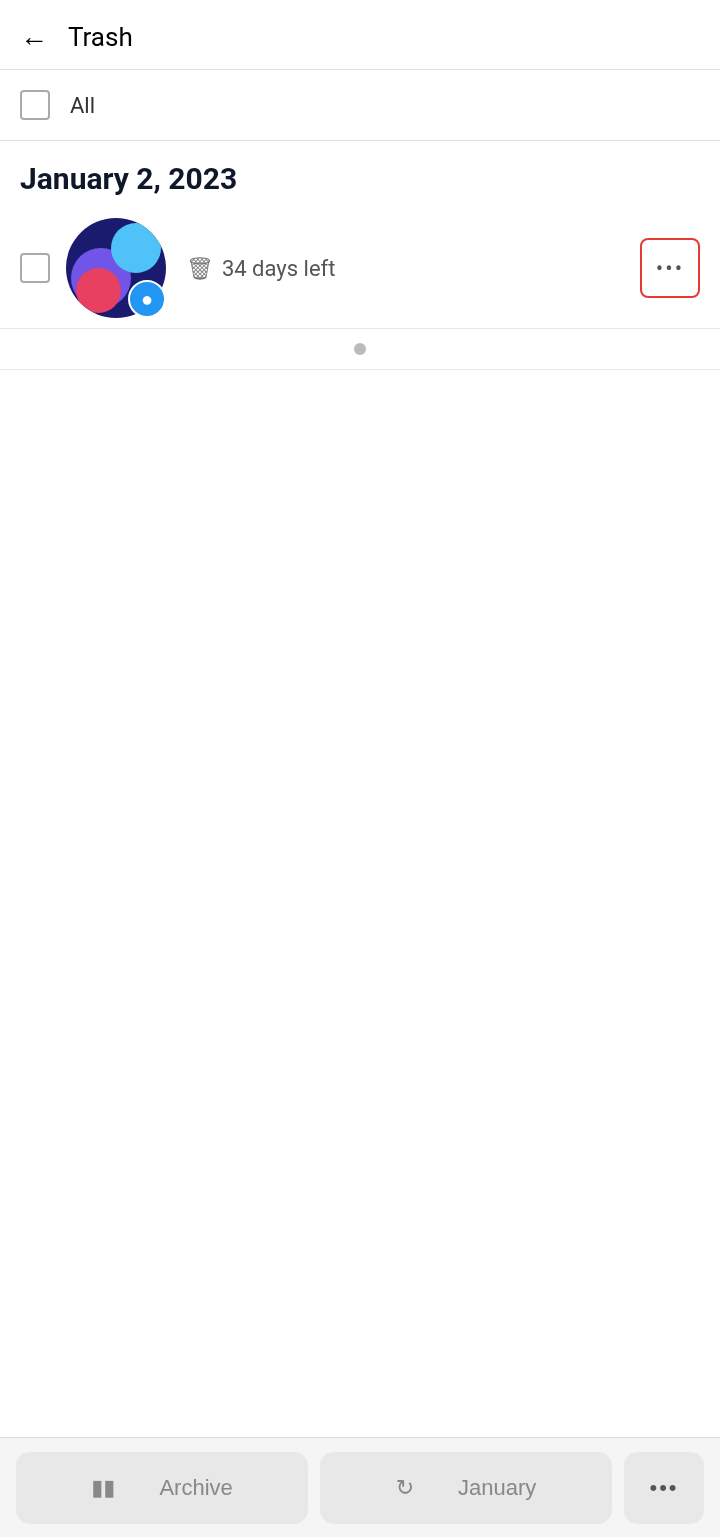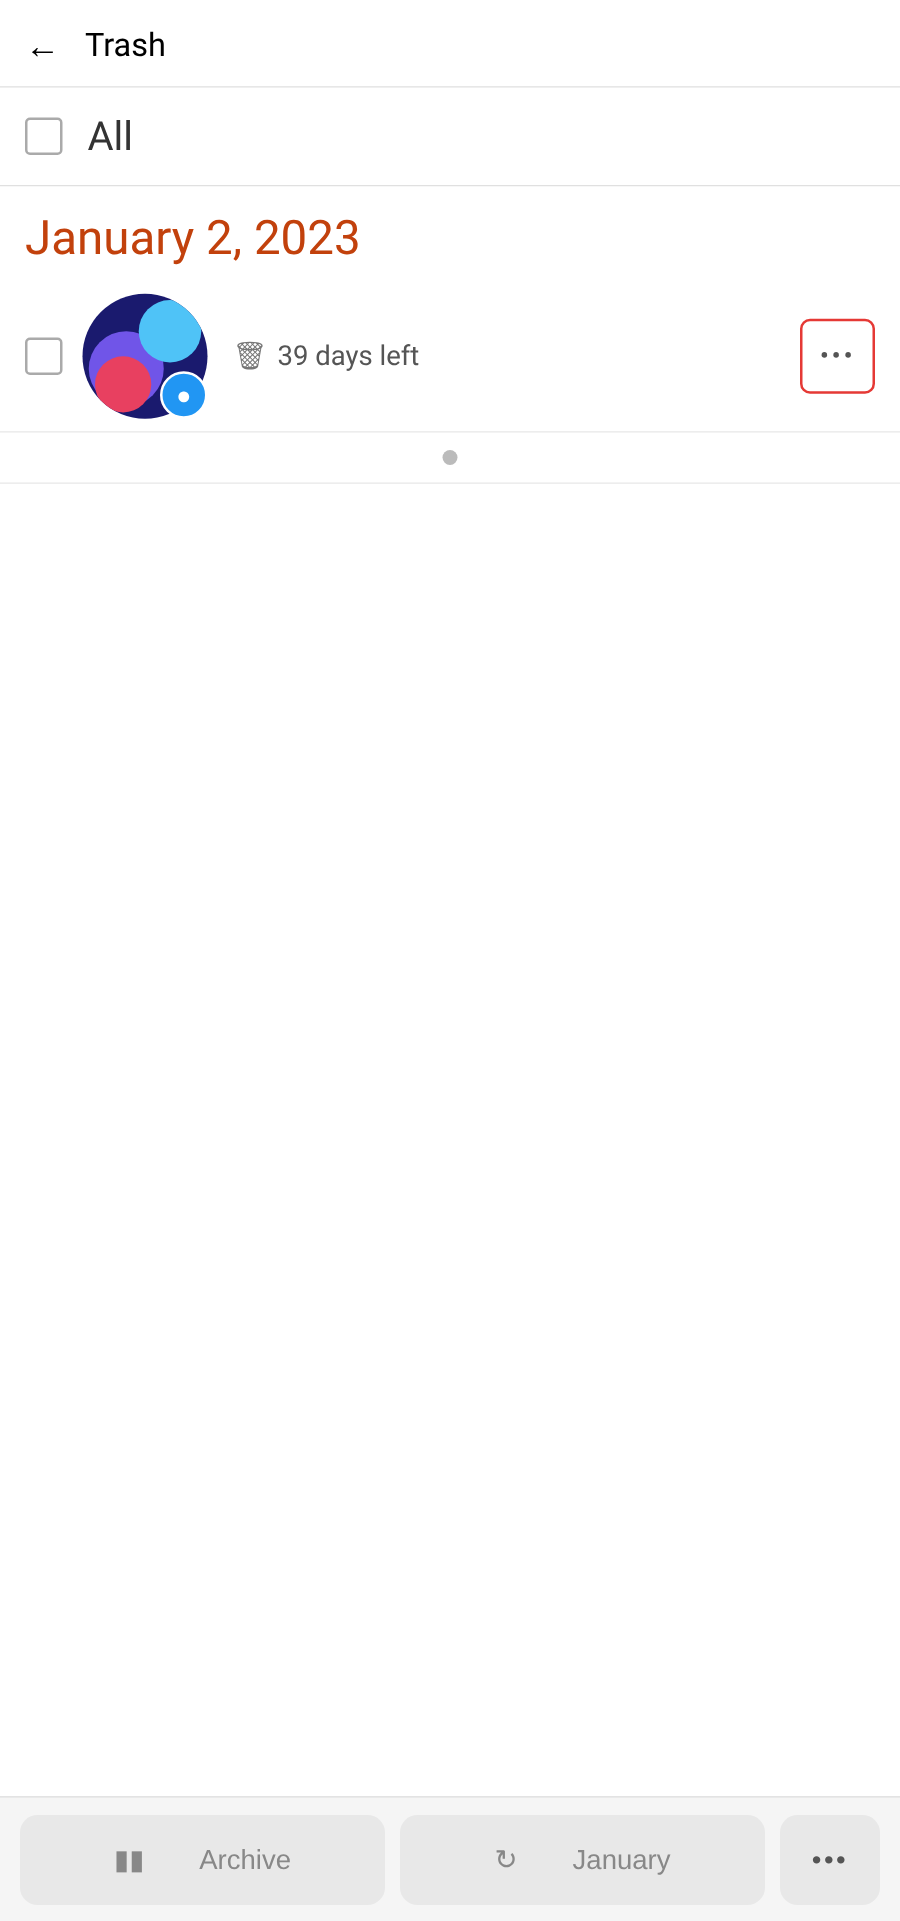--- a/index.html
+++ b/index.html
@@ -51,33 +51,33 @@
       height: 30px;
       border: 2px solid #aaa;
       border-radius: 4px;
       margin-right: 20px;
       flex-shrink: 0;
       background: white;
       cursor: pointer;
     }
 
     .all-label {
-      font-size: 32px;
+      font-size: 22px;
       color: #333;
     }
 
     
     .date-section {
       padding: 20px 20px 12px 20px;
     }
 
     .date-label {
-      font-size: 38px;
-      font-weight: 400;
-      color: #c2410c;
+      font-size: 30px;
+      font-weight: 700;
+      color: #0f172a;
     }
 
     
     .item-row {
       display: flex;
       align-items: center;
       padding: 10px 20px 10px 20px;
       border-bottom: 1px solid #e8e8e8;
       position: relative;
     }
@@ -293,21 +293,21 @@
     <div class="avatar-graphic">
       <div class="avatar-blob"></div>
     </div>
     <div class="avatar-user-badge">
       <span class="avatar-user-icon">●</span>
     </div>
   </div>
 
   <div class="trash-info">
     <span class="trash-icon-text">🗑</span>
-    <span class="days-left">39 days left</span>
+    <span class="days-left">34 days left</span>
   </div>
 
   <div class="more-button">
     <span class="more-dots">•••</span>
   </div>
 </div>
 
 <div class="scroll-indicator">
   <div class="scroll-dot"></div>
 </div>

